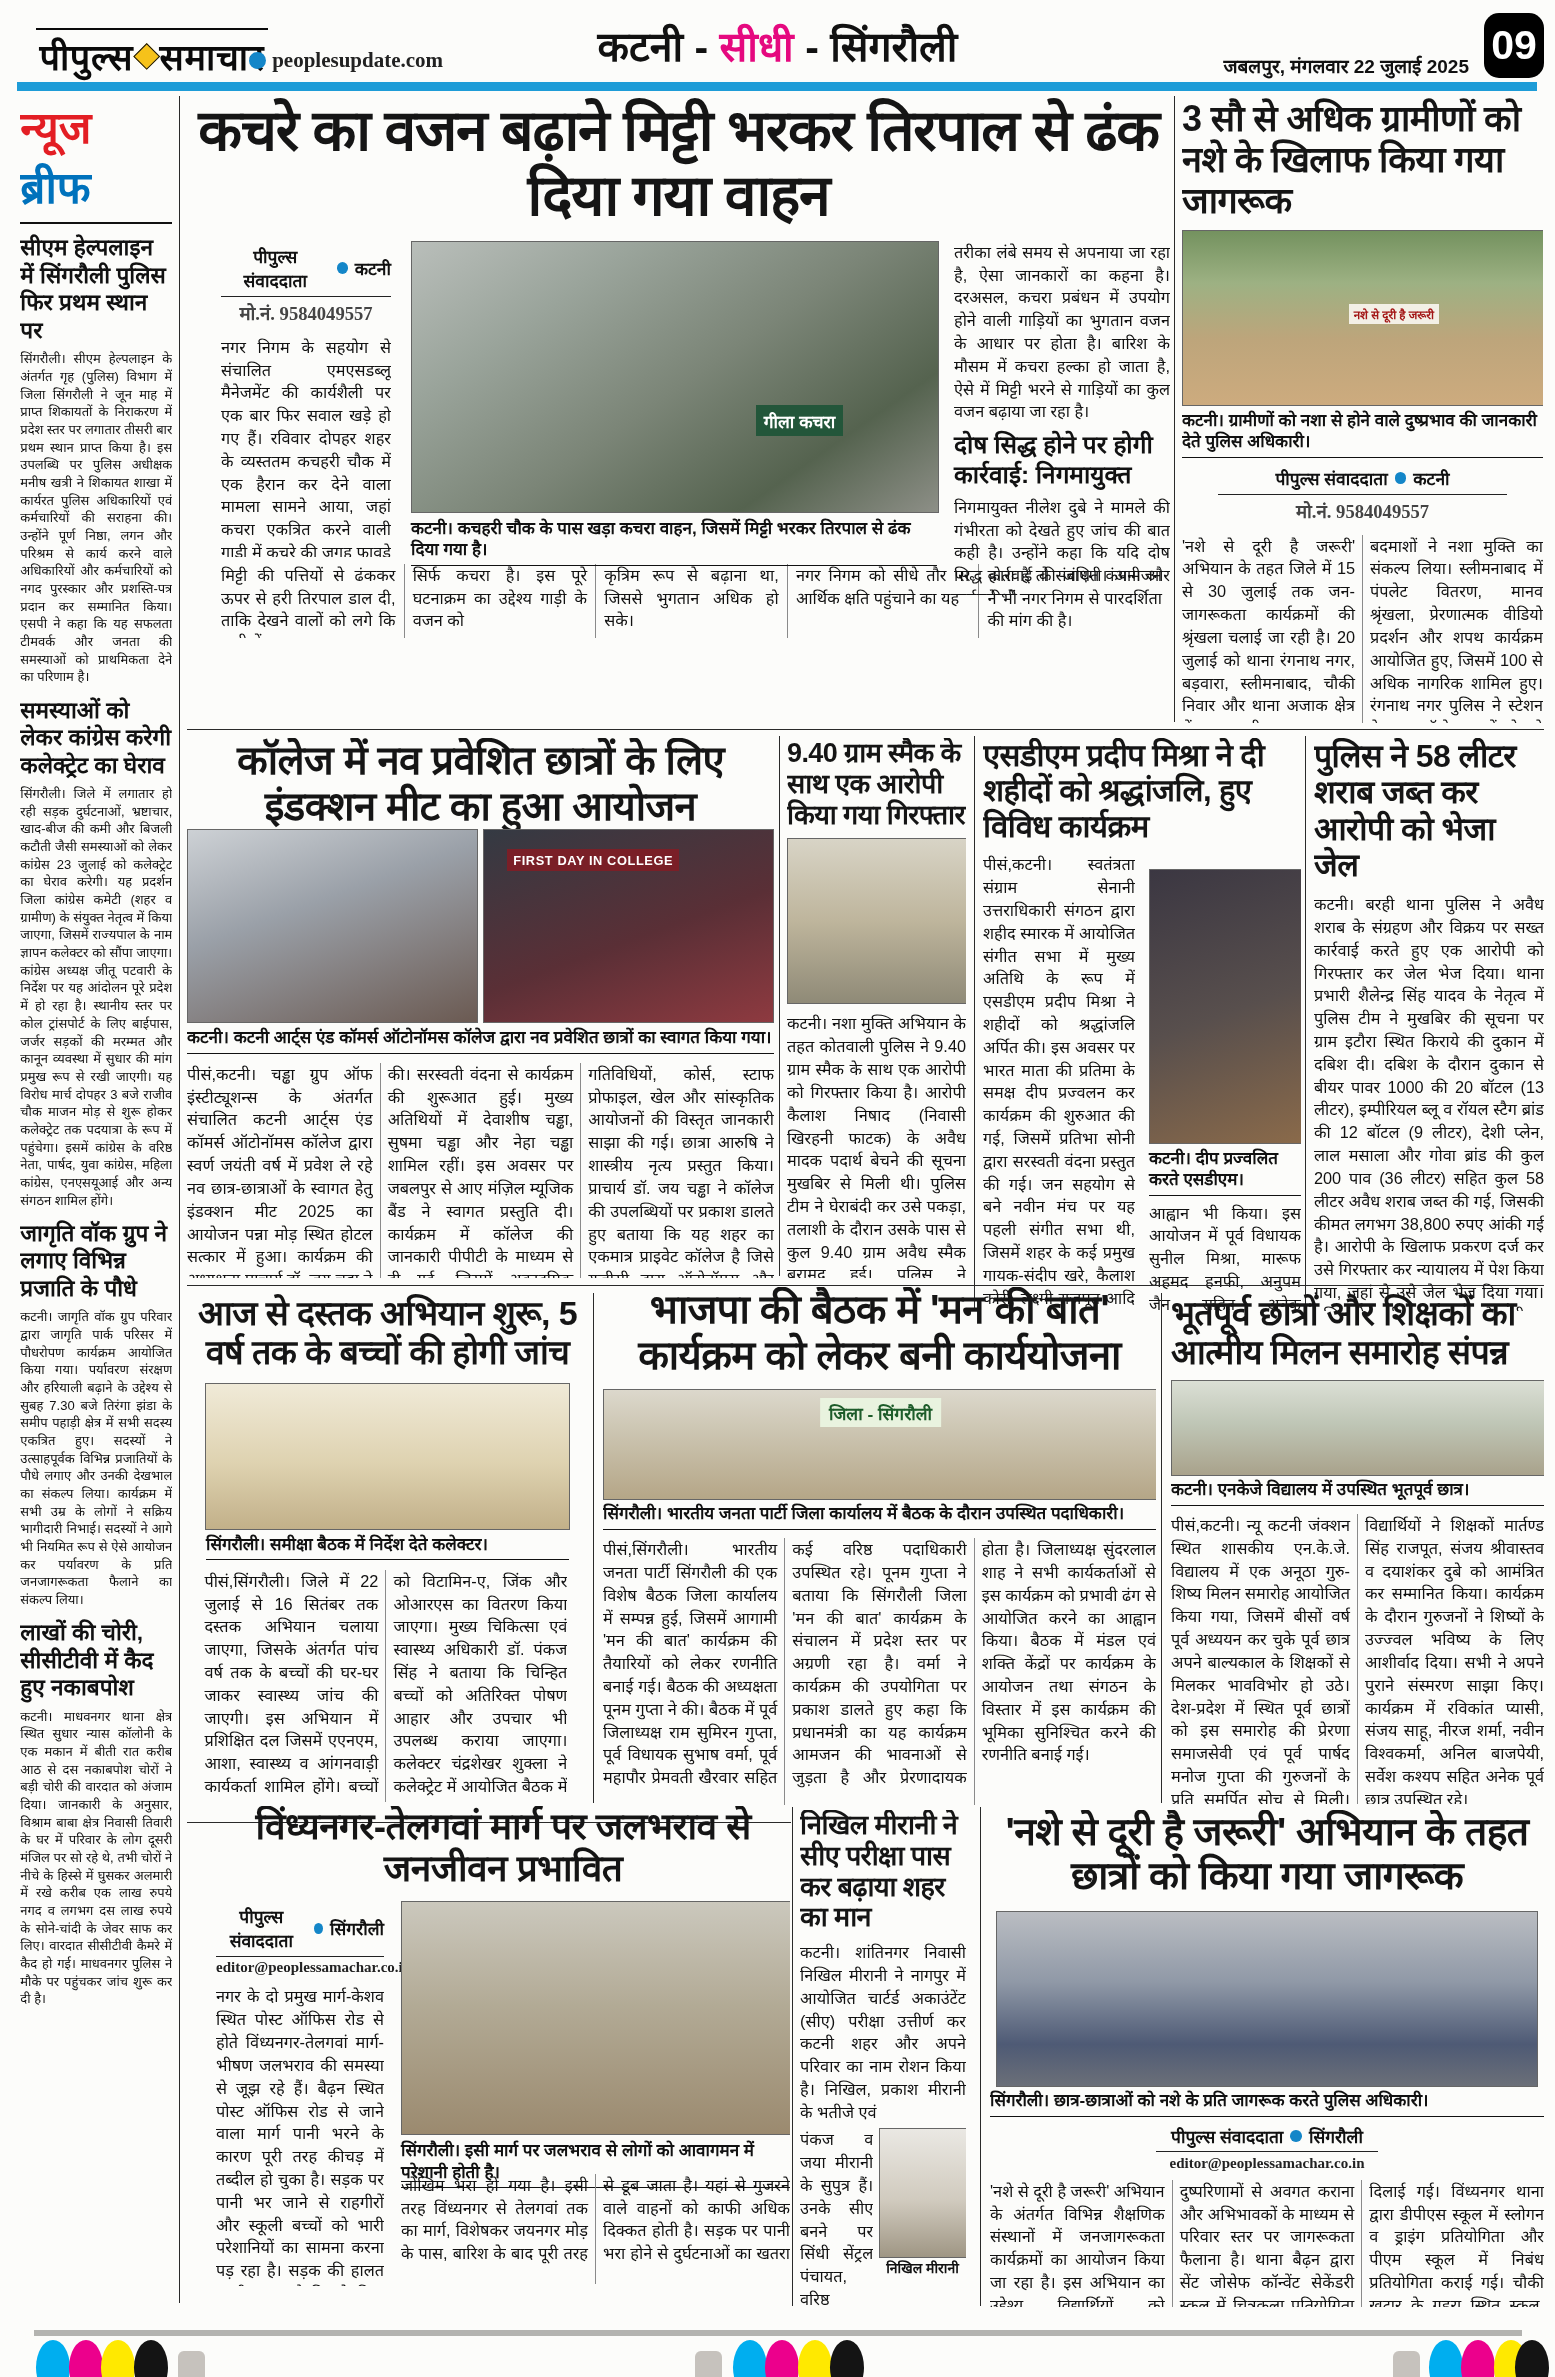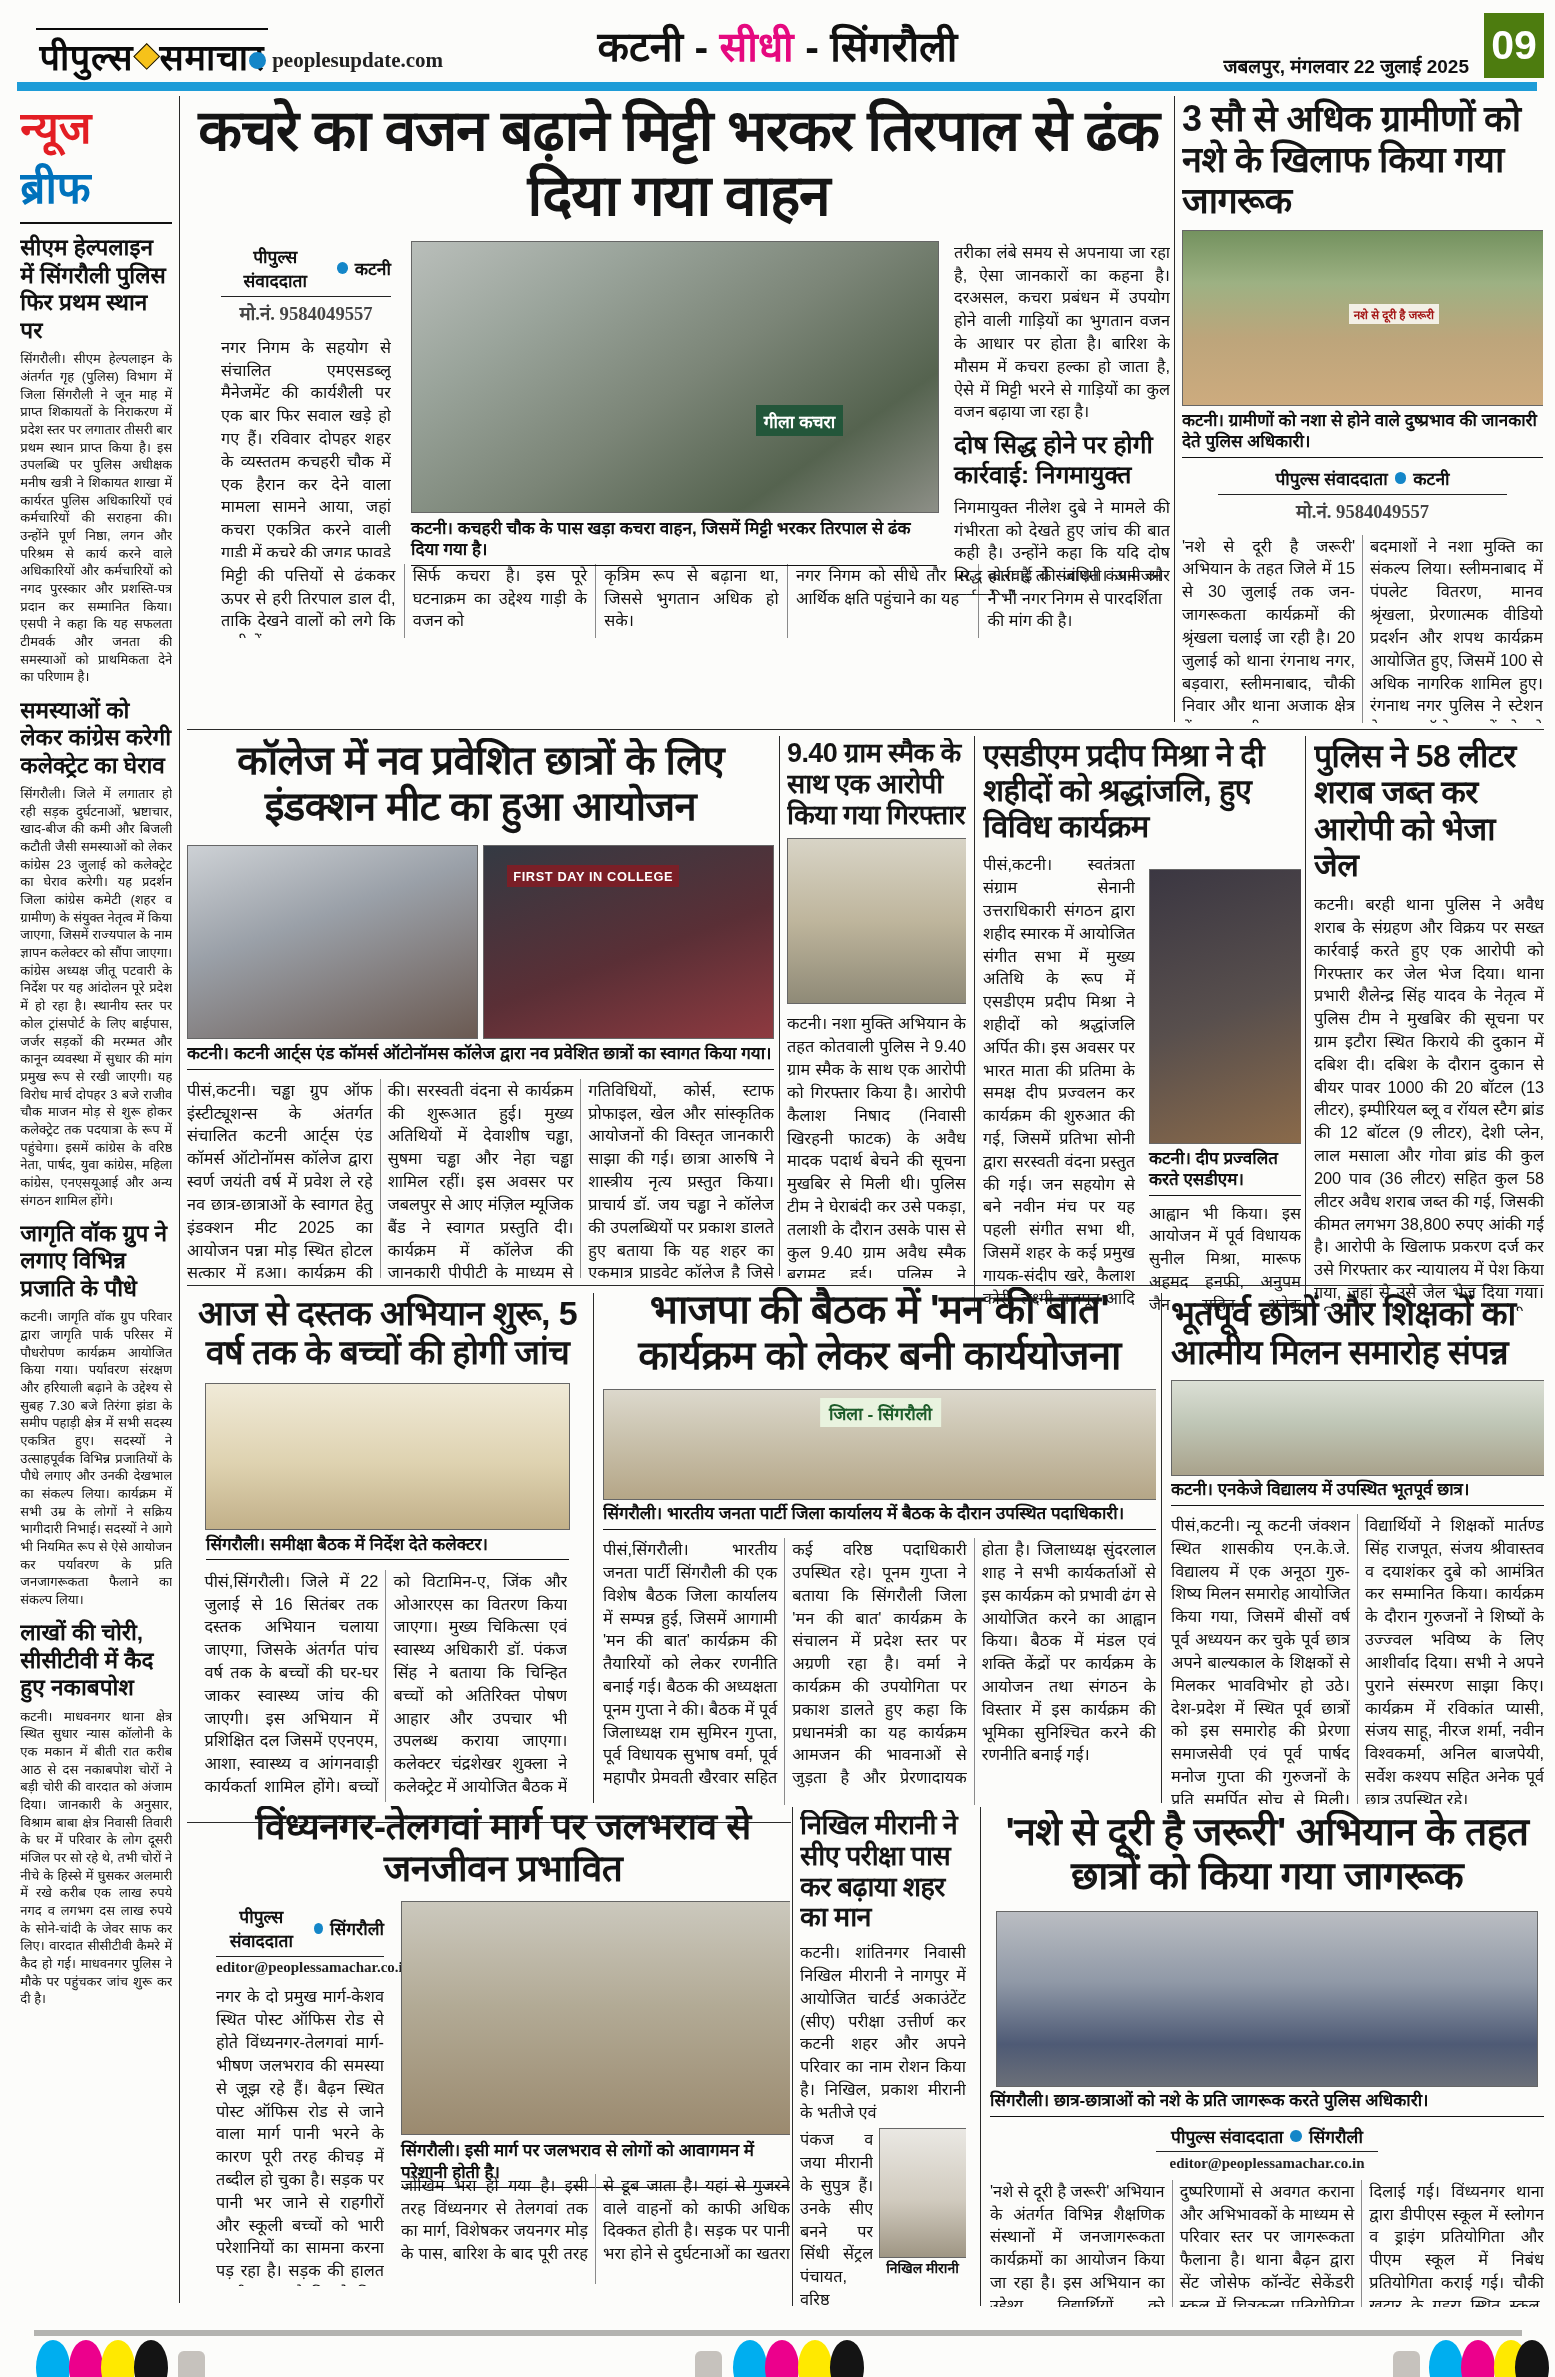--- a/index.html
+++ b/index.html
@@ -9,21 +9,21 @@
   .vline{position:absolute;width:1.2px;background:#2a2a2a;}
   .hline{position:absolute;height:1.2px;background:#2a2a2a;}
   
   .masthead{font-weight:bold;font-size:36px;letter-spacing:0.6px;color:#0a0a0a;border-top:2.3px solid #0a0a0a;border-bottom:2.3px solid #0a0a0a;padding:2.3px 3.5px;display:inline-flex;align-items:center;gap:3.5px;}
   .diamond{display:inline-block;width:17.4px;height:17.4px;background:#f6c21a;border:1.7px solid #111;transform:rotate(45deg);}
   .site{font-size:21px;font-weight:bold;color:#222;display:flex;align-items:center;gap:5.8px;font-family:"Liberation Serif","DejaVu Serif",serif;}
   .site-dot{width:17.4px;height:17.4px;border-radius:50%;background:#1486c8;display:inline-block;}
   .edition{font-size:41px;font-weight:bold;white-space:nowrap;}
   .edition .pink{color:#e5097f;}
   .dateline{font-size:19px;font-weight:bold;color:#111;}
-  .pagebox{background:#4d7c0f;color:#fff;font-size:41px;font-weight:bold;display:flex;align-items:center;justify-content:center;}
+  .pagebox{background:#000000;color:#fff;font-size:41px;font-weight:bold;display:flex;align-items:center;justify-content:center;border-radius:15px;}
   .bluebar{position:absolute;left:17.4px;top:82px;width:1520px;height:9.3px;background:#1e9cd7;}
   
   #brief{position:absolute;left:20.3px;top:96px;width:152px;height:2207px;overflow:hidden;}
   .brief-title{font-size:44px;font-weight:bold;border-bottom:2.3px solid #111;padding-bottom:5.8px;margin-bottom:8.1px;}
   .brief-title .red{color:#e31e24;}
   .brief-title .blue{color:#0072bc;}
   .brief-h{font-size:22.6px;line-height:1.22;font-weight:bold;margin:10.5px 0 5.8px 0;}
   .brief-b{font-size:13px;line-height:1.36;text-align:justify;}
   
   .art{position:absolute;overflow:hidden;}
@@ -156,21 +156,21 @@
         <span>कटनी</span>
       </div>
       <div class="phone">मो.नं. 9584049557</div>
     </div>
     <div class="body-text cols-2" style="margin-top:11.6px;height:279px;overflow:hidden;">'नशे से दूरी है जरूरी' अभियान के तहत जिले में 15 से 30 जुलाई तक जन-जागरूकता कार्यक्रमों की श्रृंखला चलाई जा रही है। 20 जुलाई को थाना रंगनाथ नगर, बड़वारा, स्लीमनाबाद, चौकी निवार और थाना अजाक क्षेत्र में प्रभावी जागरूकता कार्यक्रम आयोजित किए गए। थाना बड़वारा क्षेत्र में 300 से अधिक ग्रामीणों व दो निगरानी बदमाशों ने नशा मुक्ति का संकल्प लिया। स्लीमनाबाद में पंपलेट वितरण, मानव श्रृंखला, प्रेरणात्मक वीडियो प्रदर्शन और शपथ कार्यक्रम आयोजित हुए, जिसमें 100 से अधिक नागरिक शामिल हुए। रंगनाथ नगर पुलिस ने स्टेशन के बाहर ऑटो चालकों को नशे से दूर रहने की अपील की। वहीं, चौकी निवार क्षेत्र में हाट-बाजार के माध्यम से ग्रामीणों को नशे से दूर रहने का संकल्प दिलाया गया। थाना अजाक द्वारा देवरी हटाई में जनसंवाद हुआ। पुलिस ने नागरिकों से अपील की है कि वे 7587637810 हेल्पलाइन पर नशे से जुड़ी सूचनाएं साझा करें। पुलिस का संकल्प है- नशा मुक्त समाज का निर्माण और नशे के सौदागरों पर कठोर कार्रवाई।</div>
   </section>
 
   <div class="hline" style="left:187px;top:729px;width:1357px;"></div>
   <section class="art" style="left:187px;top:738px;width:587px;height:540px;">
     <h2 class="hl center" style="font-size:40px;">कॉलेज में नव प्रवेशित छात्रों के लिए इंडक्शन मीट का हुआ आयोजन</h2>
-    <div style="display:flex;gap:5.8px;margin-top:16px;">
+    <div style="display:flex;gap:5.8px;margin-top:0;">
       <div class="photo ph-stage1" style="width:290px;height:192px;"></div>
       <div class="photo ph-stage2" style="width:290px;height:192px;">
         <span class="photo-label lbl-screen">FIRST DAY IN COLLEGE</span>
       </div>
     </div>
     <div class="caption">कटनी। कटनी आर्ट्स एंड कॉमर्स ऑटोनॉमस कॉलेज द्वारा नव प्रवेशित छात्रों का स्वागत किया गया।</div>
     <div class="body-text cols-3" style="margin-top:9.3px;height:232px;overflow:hidden;">पीसं,कटनी। चड्ढा ग्रुप ऑफ इंस्टीट्यूशन्स के अंतर्गत संचालित कटनी आर्ट्स एंड कॉमर्स ऑटोनॉमस कॉलेज द्वारा स्वर्ण जयंती वर्ष में प्रवेश ले रहे नव छात्र-छात्राओं के स्वागत हेतु इंडक्शन मीट 2025 का आयोजन पन्ना मोड़ स्थित होटल सत्कार में हुआ। कार्यक्रम की अध्यक्षता प्राचार्य डॉ. जय चड्ढा ने की। सरस्वती वंदना से कार्यक्रम की शुरूआत हुई। मुख्य अतिथियों में देवाशीष चड्ढा, सुषमा चड्ढा और नेहा चड्ढा शामिल रहीं। इस अवसर पर जबलपुर से आए मंज़िल म्यूजिक बैंड ने स्वागत प्रस्तुति दी। कार्यक्रम में कॉलेज की जानकारी पीपीटी के माध्यम से दी गई, जिसमें अकादमिक गतिविधियों, कोर्स, स्टाफ प्रोफाइल, खेल और सांस्कृतिक आयोजनों की विस्तृत जानकारी साझा की गई। छात्रा आरुषि ने शास्त्रीय नृत्य प्रस्तुत किया। प्राचार्य डॉ. जय चड्ढा ने कॉलेज की उपलब्धियों पर प्रकाश डालते हुए बताया कि यह शहर का एकमात्र प्राइवेट कॉलेज है जिसे यूजीसी द्वारा ऑटोनॉमस और नैक ग्रेडिंग प्राप्त है। उन्होंने नए छात्रों और उनके अभिभावकों को कॉलेज पर विश्वास जताने के लिए धन्यवाद दिया।</div>
   </section>
 
   <div class="vline" style="left:779px;top:736px;height:540px;"></div>

